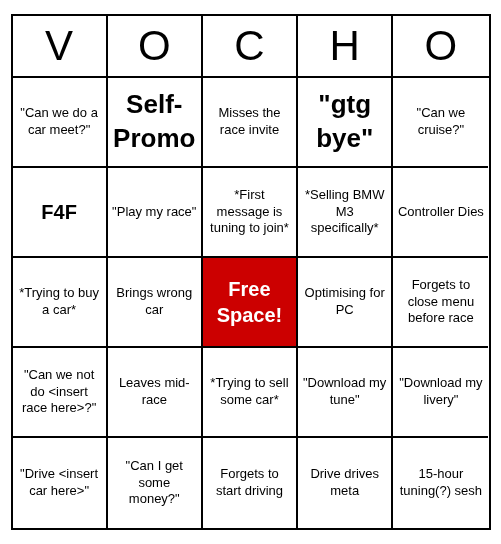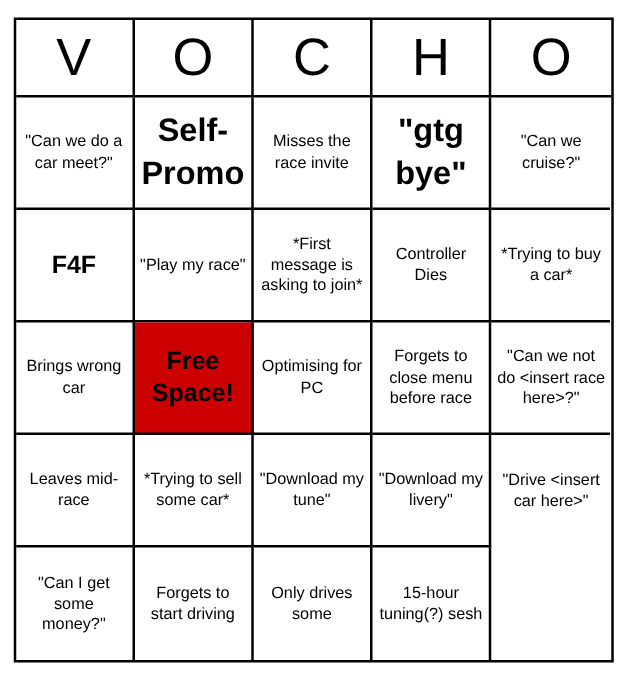--- a/index.html
+++ b/index.html
@@ -49,21 +49,21 @@
       line-height: 1.3;
     }
     .bingo-cell:nth-child(5n) {
       border-right: none;
     }
     .bingo-cell:nth-child(n+21) {
       border-bottom: none;
     }
     .bingo-cell.free-space {
       background: #cc0000;
-      color: #000000;
+      color: #ffffff;
       font-size: 20px;
       font-weight: bold;
     }
     .bingo-cell.large-text {
       font-size: 20px;
       font-weight: bold;
     }
     .bingo-cell.medium-text {
       font-size: 26px;
       font-weight: bold;
@@ -81,31 +81,32 @@
       <div class="bingo-header-cell">O</div>
     </div>
   <div class="bingo-grid">
   <div class="bingo-cell">"Can we do a car meet?"</div>
       <div class="bingo-cell medium-text">Self-Promo</div>
       <div class="bingo-cell">Misses the race invite</div>
       <div class="bingo-cell medium-text">"gtg bye"</div>
       <div class="bingo-cell">"Can we cruise?"</div>
       <div class="bingo-cell large-text">F4F</div>
       <div class="bingo-cell">"Play my race"</div>
-      <div class="bingo-cell">*First message is asking to join*</div>
+      <div class="bingo-cell">*First message is tuning to join*</div>
+      <div class="bingo-cell">*Selling BMW M3 specifically*</div>
       <div class="bingo-cell">Controller Dies</div>
       <div class="bingo-cell">*Trying to buy a car*</div>
       <div class="bingo-cell">Brings wrong car</div>
       <div class="bingo-cell free-space">Free Space!</div>
       <div class="bingo-cell">Optimising for PC</div>
       <div class="bingo-cell">Forgets to close menu before race</div>
       <div class="bingo-cell">"Can we not do &lt;insert race here&gt;?"</div>
       <div class="bingo-cell">Leaves mid-race</div>
       <div class="bingo-cell">*Trying to sell some car*</div>
       <div class="bingo-cell">"Download my tune"</div>
       <div class="bingo-cell">"Download my livery"</div>
       <div class="bingo-cell" style="border-bottom: none;">"Drive &lt;insert car here&gt;"</div>
       <div class="bingo-cell" style="border-bottom: none;">"Can I get some money?"</div>
       <div class="bingo-cell" style="border-bottom: none; text-align: center;">Forgets to start driving</div>
-      <div class="bingo-cell" style="border-bottom: none;">Only drives some</div>
+      <div class="bingo-cell" style="border-bottom: none;">Drive drives meta</div>
       <div class="bingo-cell" style="border-bottom: none;">15-hour tuning(?) sesh</div>
     </div>
 </div>
 
 </body></html>

